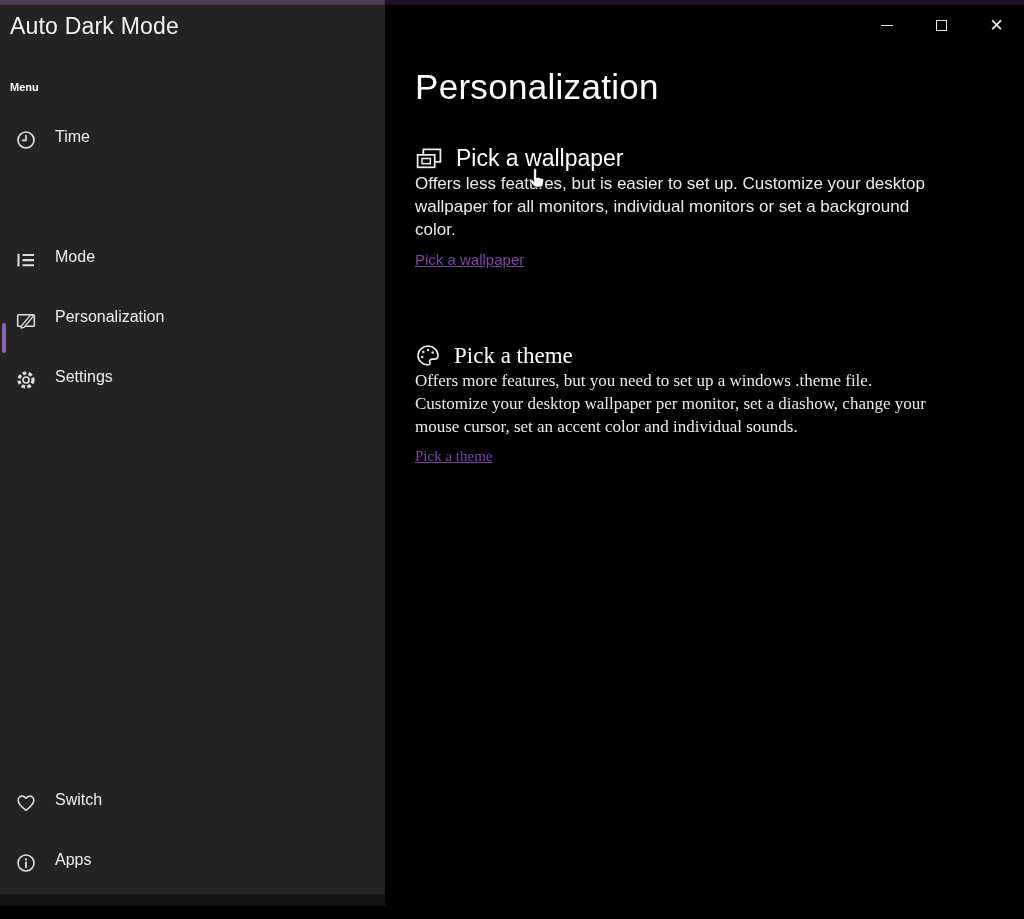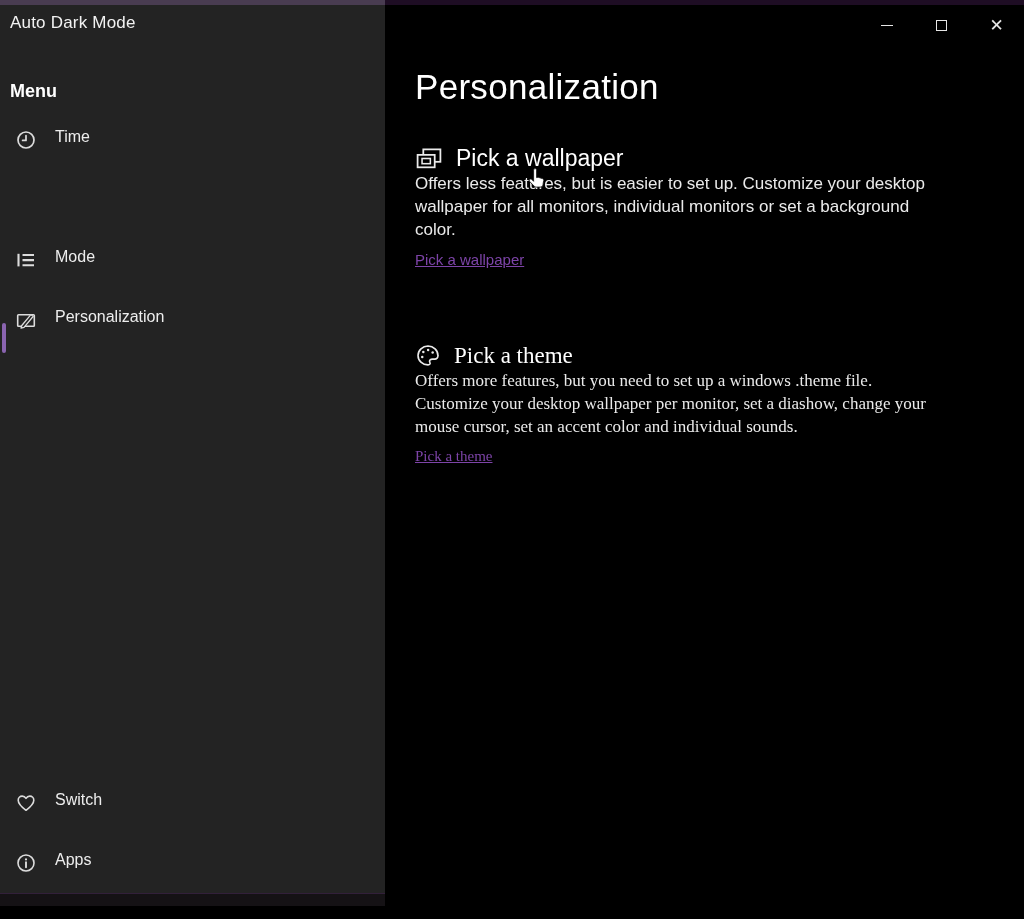--- a/index.html
+++ b/index.html
@@ -13,25 +13,25 @@
   .strip-left  { position:absolute; left:0; top:0; width:385px; height:5px; background:#493c51; }
   .strip-right { position:absolute; left:385px; top:0; width:639px; height:5px; background:#1e0d24; }
 
   
   .sidebar {
     position:absolute; left:0; top:5px; width:385px; height:901px;
     background:#232323;
   }
   .app-title {
     position:absolute; left:10px; top:8px;
-    font-size:17px; color:#f2f2f2; letter-spacing:.2px;
+    font-size:23px; color:#f2f2f2; letter-spacing:.2px;
   }
   .menu-label {
     position:absolute; left:10px; top:76px;
-    font-size:18px; font-weight:700; color:#ffffff;
+    font-size:11px; font-weight:700; color:#ffffff;
   }
   .nav-item {
     position:absolute; left:0; width:385px; height:60px;
     display:flex; align-items:flex-start; padding-left:14px;
     color:#ededed; font-size:16px; cursor:default;
   }
   .nav-item .ico {
     width:24px; height:24px; display:flex; align-items:center; justify-content:center;
     margin-right:17px; flex:0 0 24px;
   }
@@ -116,20 +116,30 @@
       <span class="sel-bar"></span>
       <span class="ico">
         <svg width="22" height="22" viewBox="0 0 22 22" fill="none">
           <rect x="2.7" y="5.7" width="16.6" height="11.6" rx="0.8" stroke-width="1.6"></rect>
           <path d="M6.8 16.5 L15.9 5.6 l2.2 1.9 L9 18.3 l-3 .8 Z" fill="#232323" stroke-width="1.3" stroke-linejoin="round"></path>
         </svg>
       </span>
       <span>Personalization</span>
     </div>
 
+    <div class="nav-item" style="top:363px">
+
+      <span class="ico">
+        <svg width="22" height="22" viewBox="0 0 22 22" fill="none">
+          <circle cx="11" cy="11" r="7" stroke-width="3.2" stroke-dasharray="3.6 2.3"></circle>
+          <circle cx="11" cy="11" r="3" stroke-width="1.7"></circle>
+        </svg>
+      </span>
+      <span>Settings</span>
+    </div>
 
     <div class="nav-item" style="top:786px">
 
       <span class="ico">
         <svg width="22" height="22" viewBox="0 0 22 22" fill="none">
           <path d="M11 18.3 C5.2 13.9 3.2 10.8 3.2 8.2 C3.2 5.9 5 4.1 7.2 4.1 C8.8 4.1 10.2 5 11 6.3 C11.8 5 13.2 4.1 14.8 4.1 C17 4.1 18.8 5.9 18.8 8.2 C18.8 10.8 16.8 13.9 11 18.3 Z" stroke-width="1.6" stroke-linejoin="round"></path>
         </svg>
       </span>
       <span>Switch</span>
     </div>

